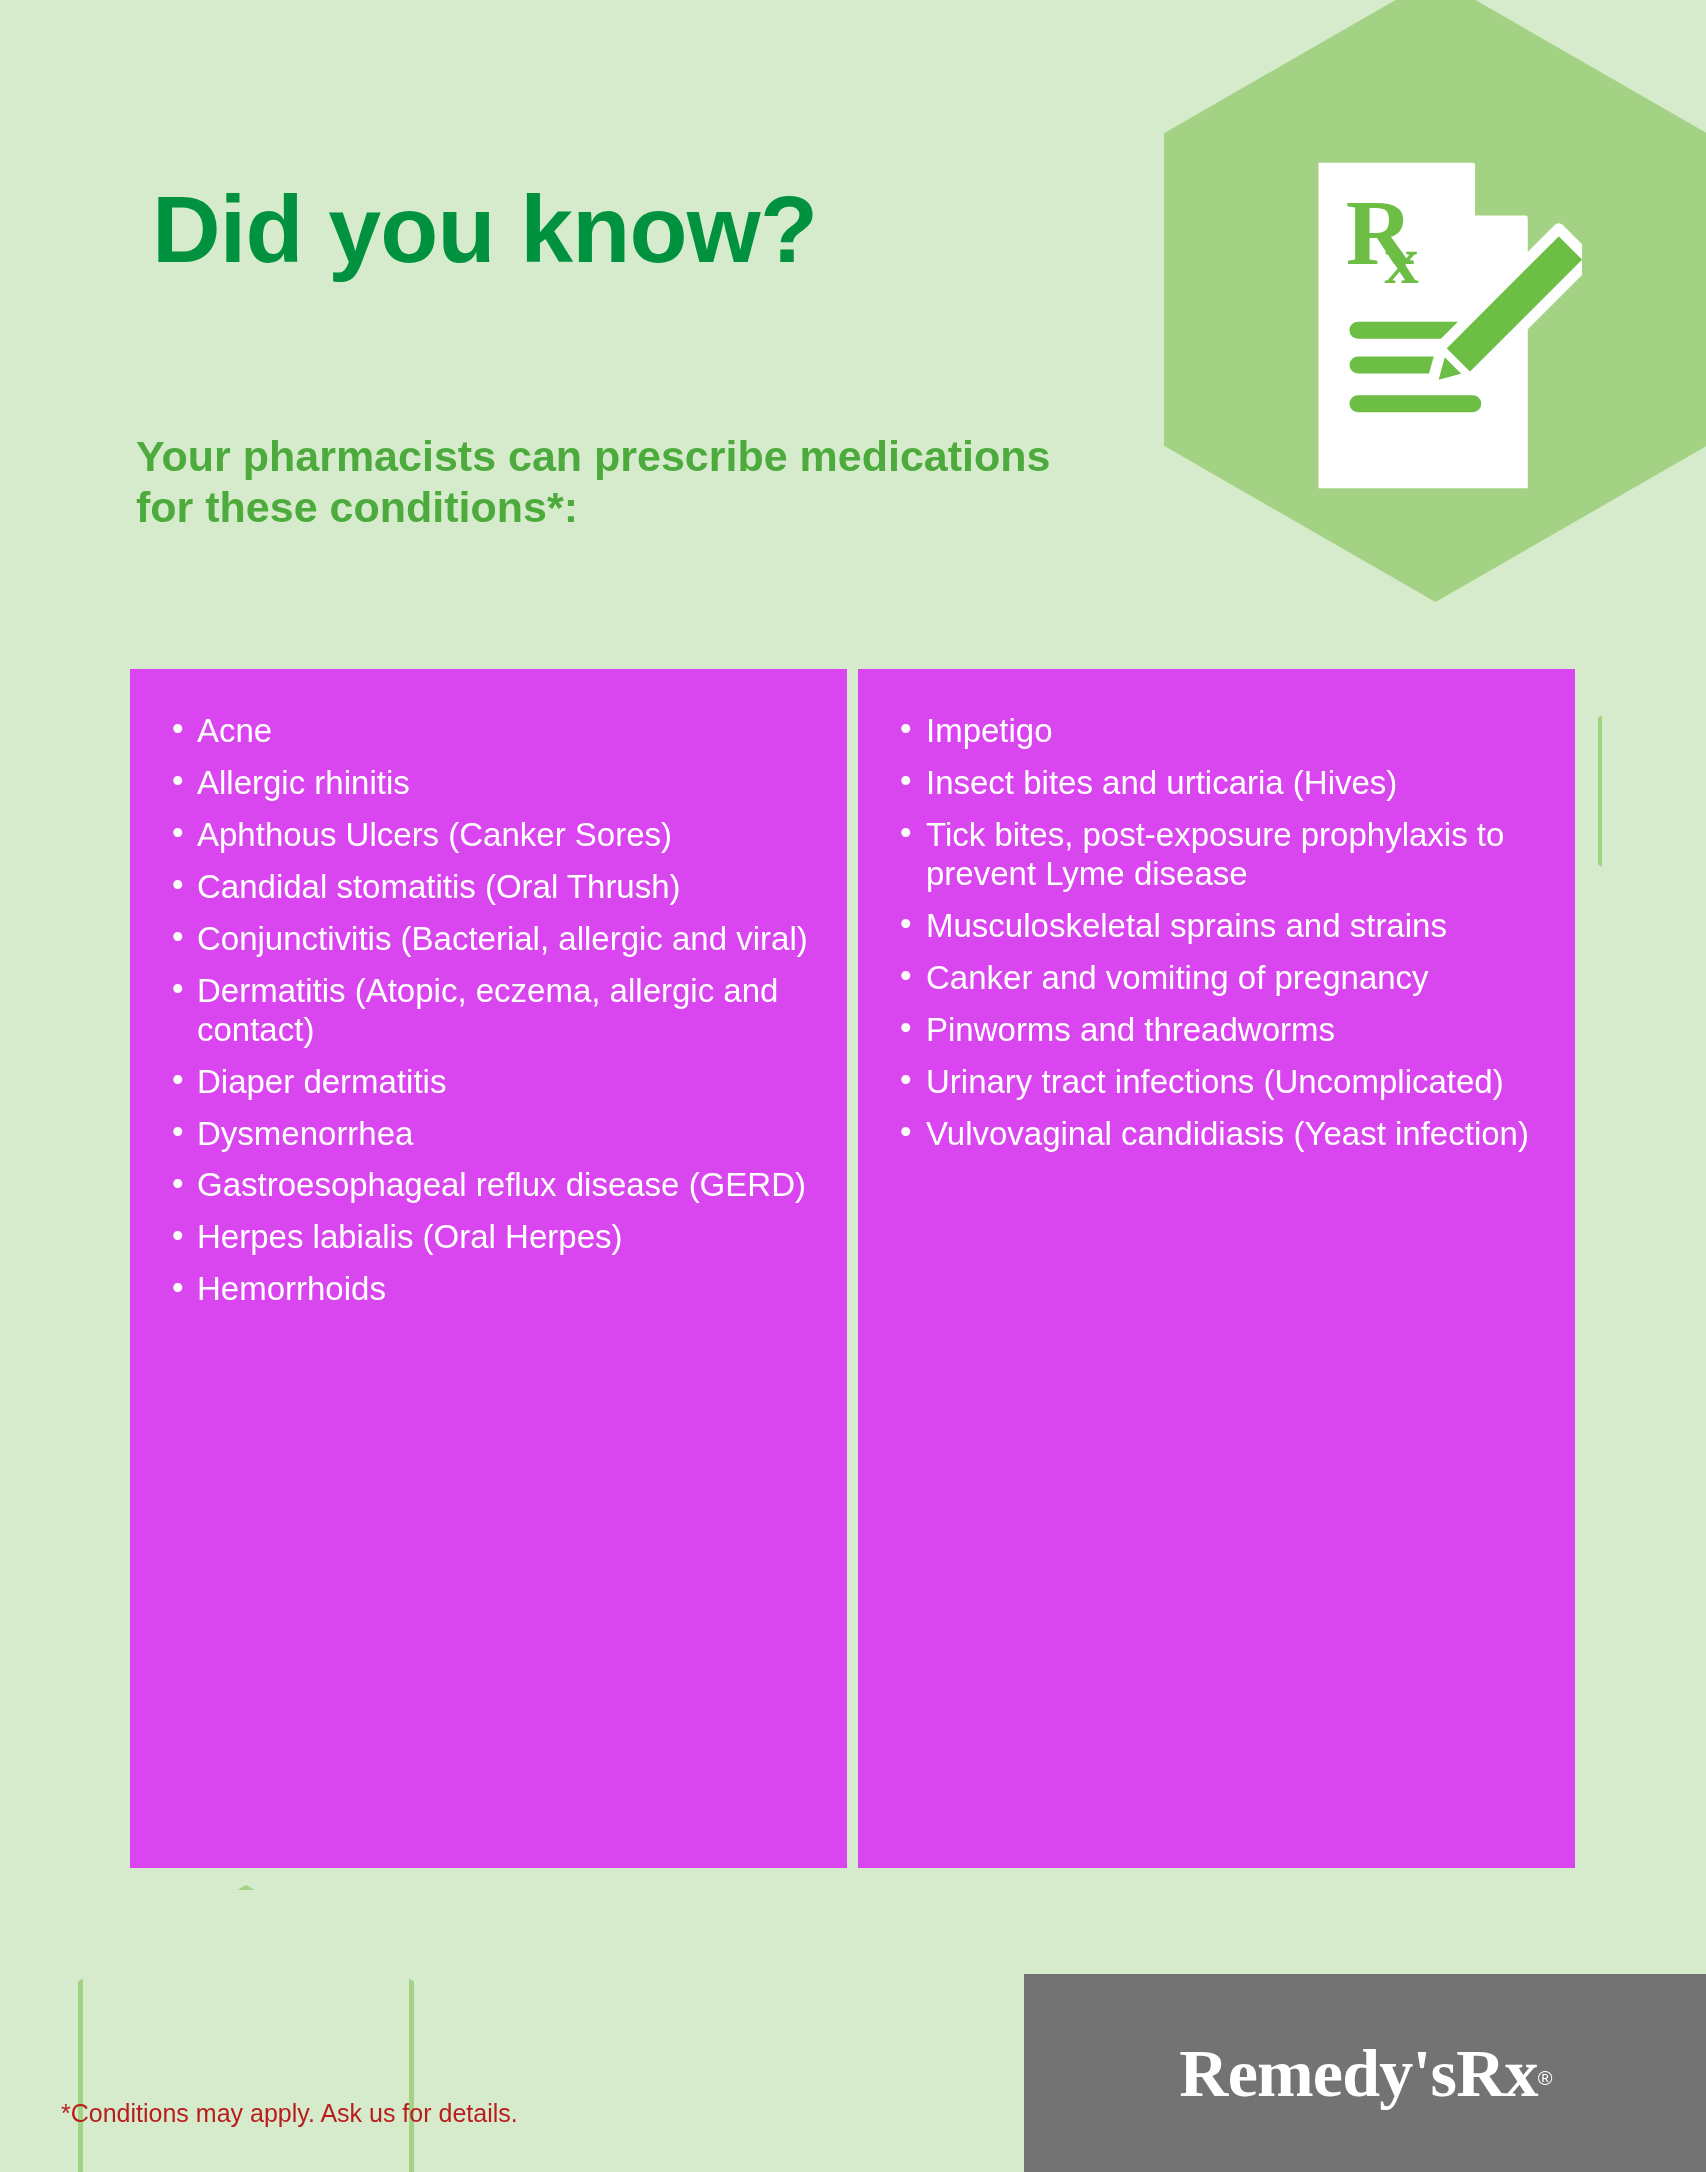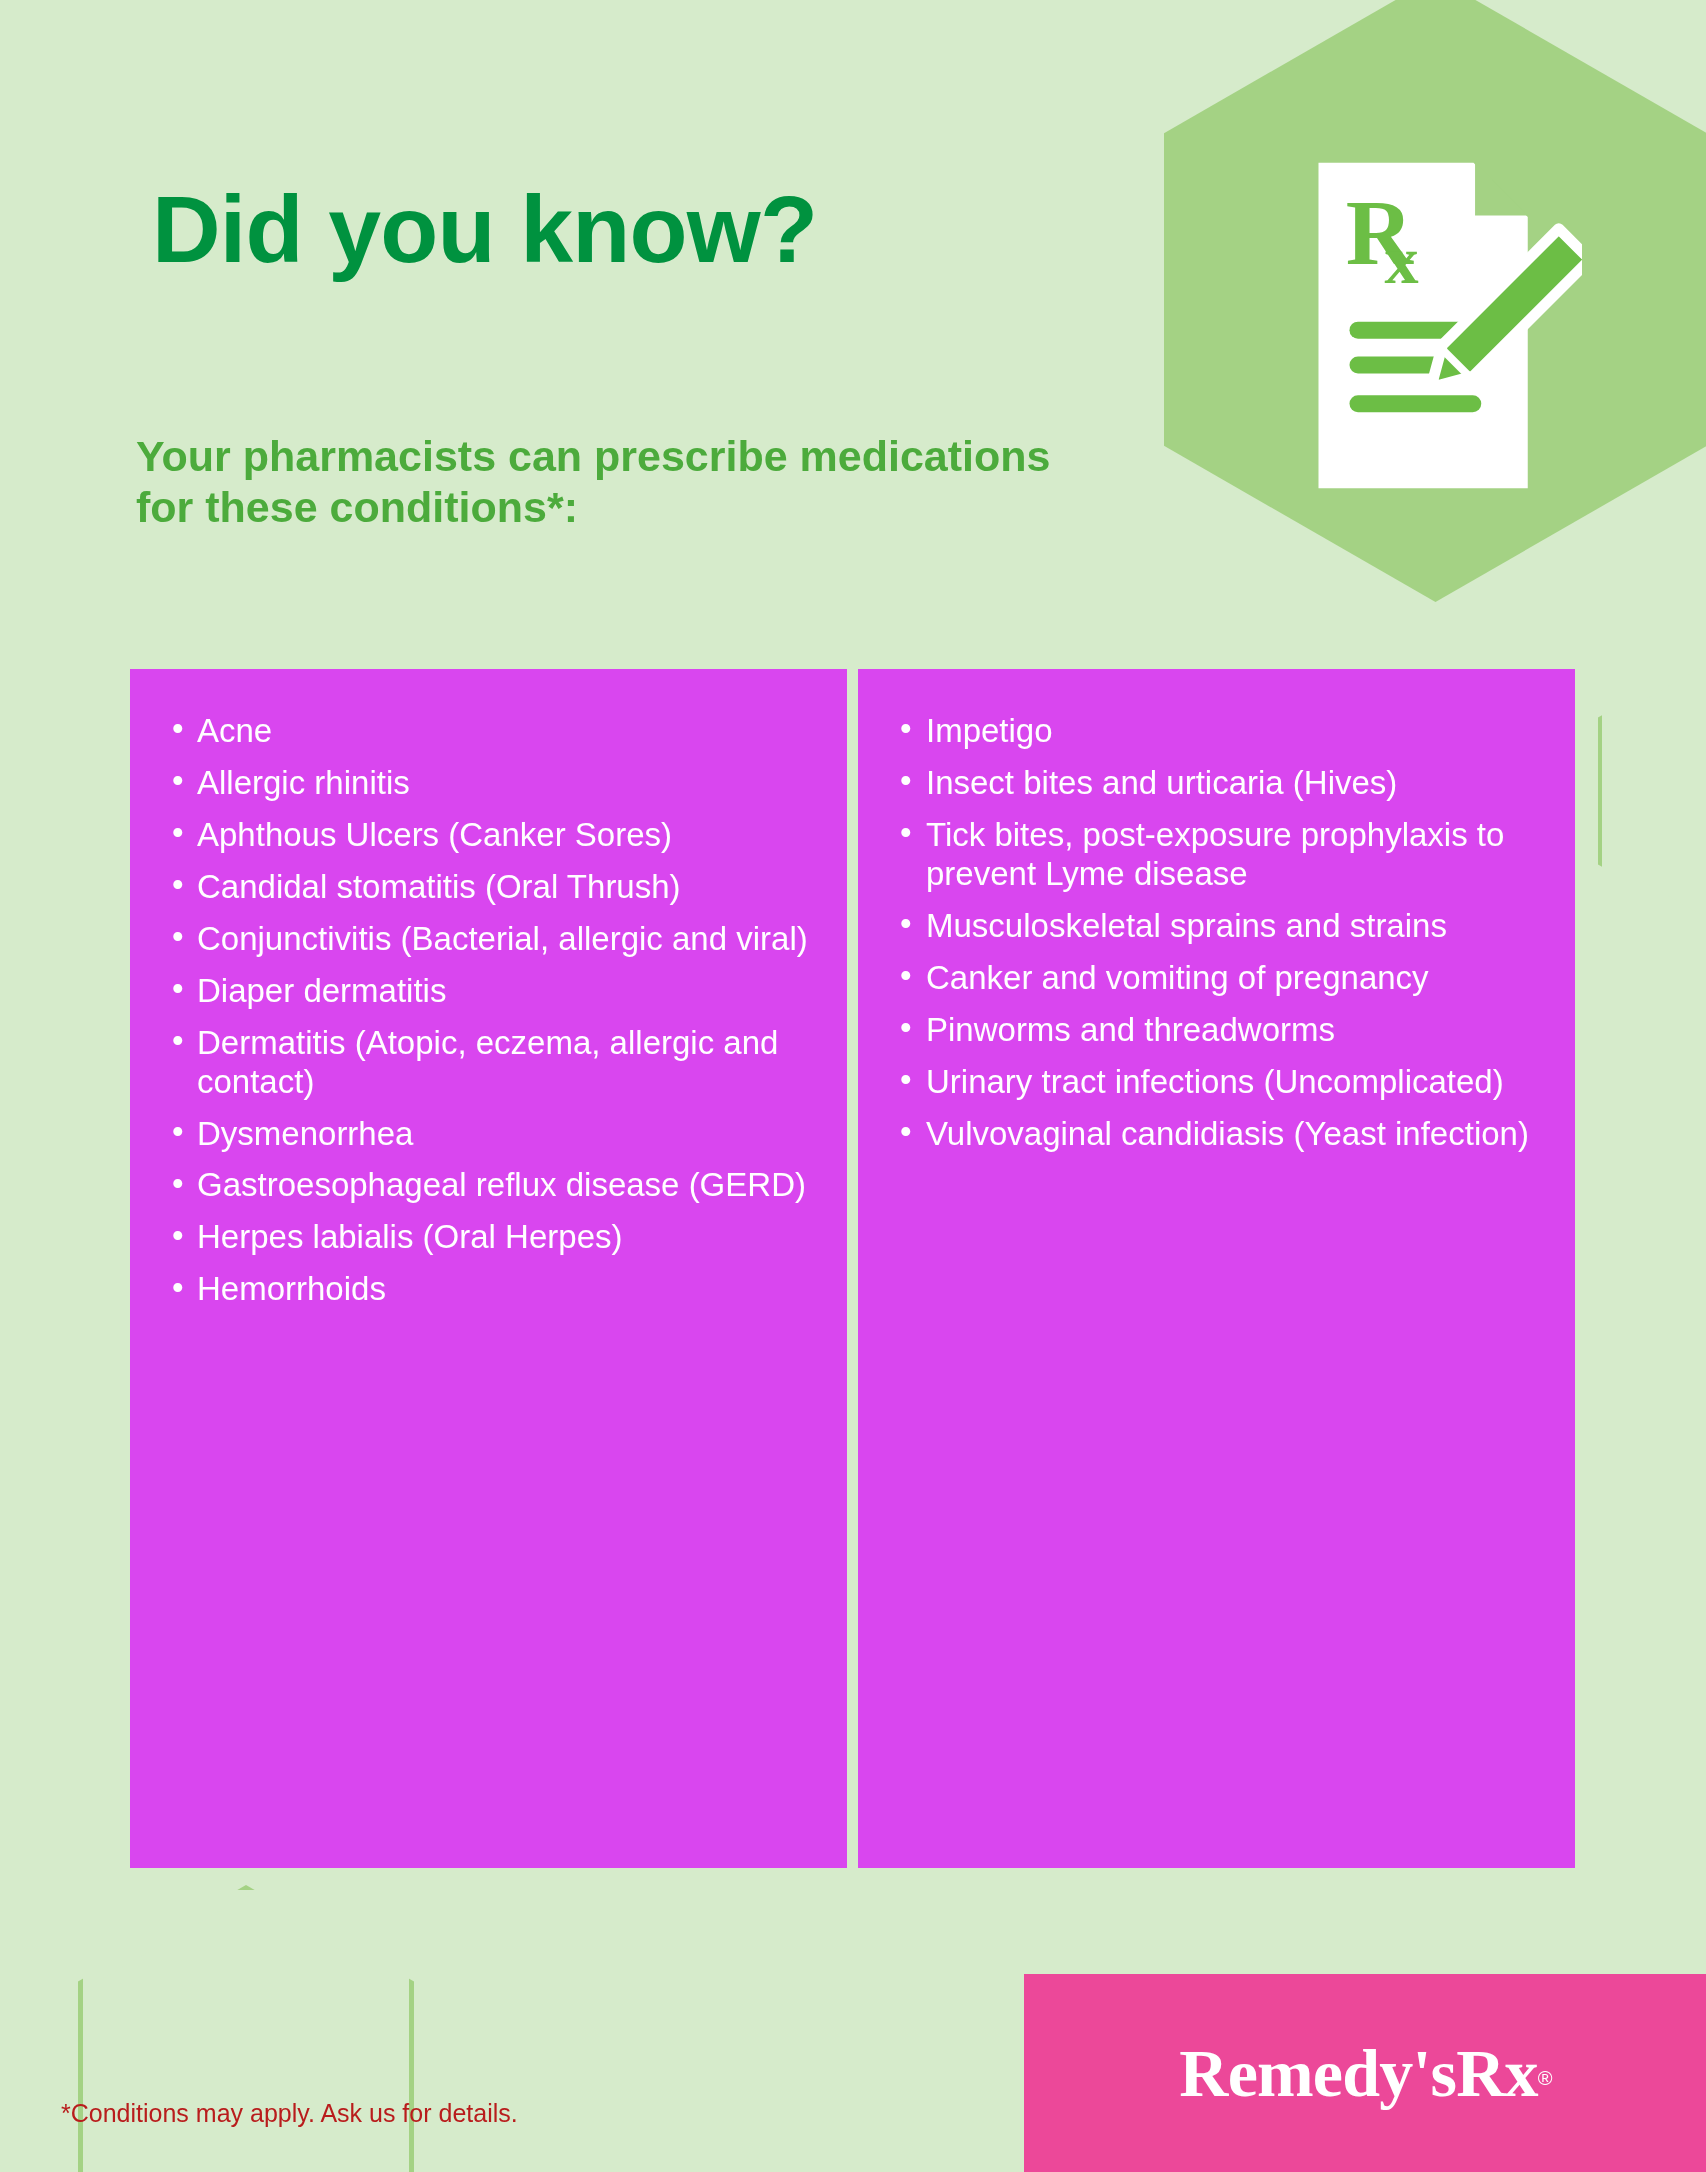--- a/index.html
+++ b/index.html
@@ -139,21 +139,21 @@
     color: #b91c1c;
   }
 
   
   .logo-band {
     position: absolute;
     right: 0;
     bottom: 0;
     width: 683px;
     height: 198px;
-    background: #ec4899;
+    background: #737373;
   }
   .logo-text {
     position: absolute;
     left: 0;
     right: 0;
     top: 50%;
     transform: translateY(-50%);
     text-align: center;
     color: #ffffff;
     font-family: "Liberation Serif", serif;
@@ -196,22 +196,22 @@
 <h2 class="subhead">Your pharmacists can prescribe medications for these conditions*:</h2>
 
 <div class="columns">
   <div class="col col-left">
     <ul class="cond-list">
       <li>Acne</li>
       <li>Allergic rhinitis</li>
       <li>Aphthous Ulcers (Canker Sores)</li>
       <li>Candidal stomatitis (Oral Thrush)</li>
       <li>Conjunctivitis (Bacterial, allergic and viral)</li>
+      <li>Dermatitis (Atopic, eczema, allergic and contact)</li>
       <li>Diaper dermatitis</li>
-      <li>Dermatitis (Atopic, eczema, allergic and contact)</li>
       <li>Dysmenorrhea</li>
       <li>Gastroesophageal reflux disease (GERD)</li>
       <li>Herpes labialis (Oral Herpes)</li>
       <li>Hemorrhoids</li>
     </ul>
   </div>
   <div class="col col-right">
     <ul class="cond-list">
       <li>Impetigo</li>
       <li>Insect bites and urticaria (Hives)</li>

